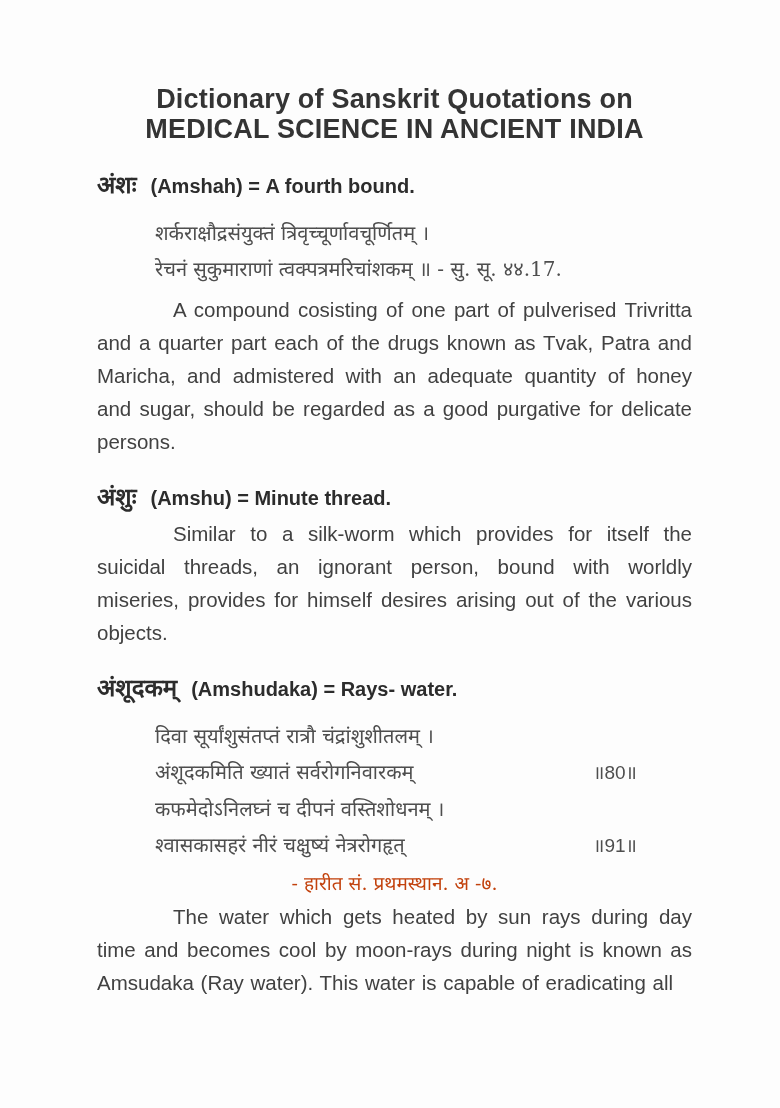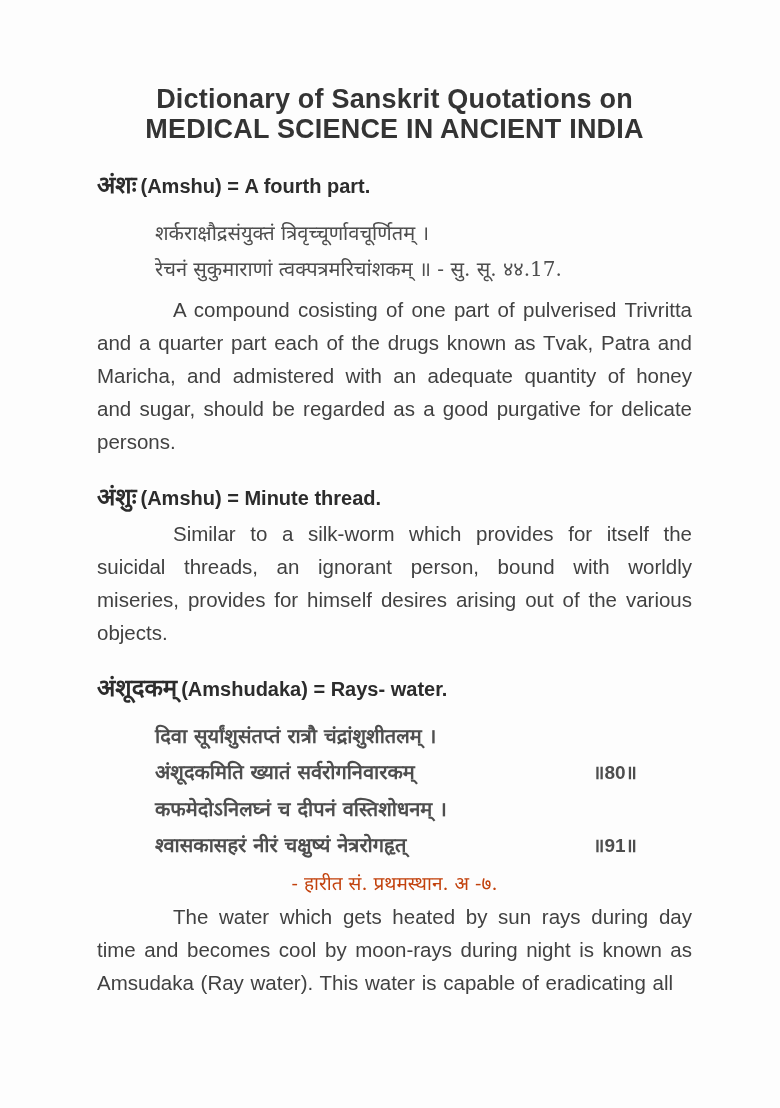--- a/index.html
+++ b/index.html
@@ -33,37 +33,36 @@
     font-weight: bold;
     color: #2c2c2c;
     font-size: 20px;
     line-height: 30px;
     white-space: nowrap;
   }
   .headword {
     font-family: "DejaVu Serif", "Liberation Serif", serif;
     font-size: 24px;
     font-weight: bold;
-    margin-right: 4px;
+    margin-right: 14px;
   }
   .verse {
     margin: 14px 0 6px 58px;
     font-family: "DejaVu Serif", "Liberation Serif", serif;
     font-size: 20px;
     line-height: 36px;
     color: #4e4e4e;
     font-weight: normal;
   }
   .verse-line { white-space: nowrap; }
   .verse-line-flex {
     display: flex;
     justify-content: space-between;
     align-items: baseline;
     width: 482px;
-    font-weight: bold;
   }
   .verse-marker {
     font-family: "Liberation Sans", sans-serif;
     font-size: 19px;
     color: #4e4e4e;
     text-align: center;
   }
   .attribution {
     margin-top: 2px;
     width: 595px;
@@ -88,21 +87,21 @@
 
 <div class="page">
 
   <div class="title-block">
     <div>Dictionary of Sanskrit Quotations on</div>
     <div>MEDICAL SCIENCE IN ANCIENT INDIA</div>
   </div>
 
   <div class="entry">
     <div class="entry-heading">
-      <span class="headword">अंशः</span><span>(Amshu) = A fourth part.</span>
+      <span class="headword">अंशः</span><span>(Amshah) = A fourth bound.</span>
     </div>
     <div class="verse">
       <div class="verse-line">शर्कराक्षौद्रसंयुक्तं त्रिवृच्चूर्णावचूर्णितम् ।</div>
       <div class="verse-line">रेचनं सुकुमाराणां त्वक्पत्रमरिचांशकम् ॥  - सु. सू. ४४.17.</div>
     </div>
     <p class="translation">A compound cosisting of one part of pulverised Trivritta and a quarter part each of the drugs known as Tvak, Patra and Maricha, and admistered with an adequate quantity of honey and sugar, should be regarded as a good purgative for delicate persons.</p>
   </div>
 
   <div class="entry">
     <div class="entry-heading">

